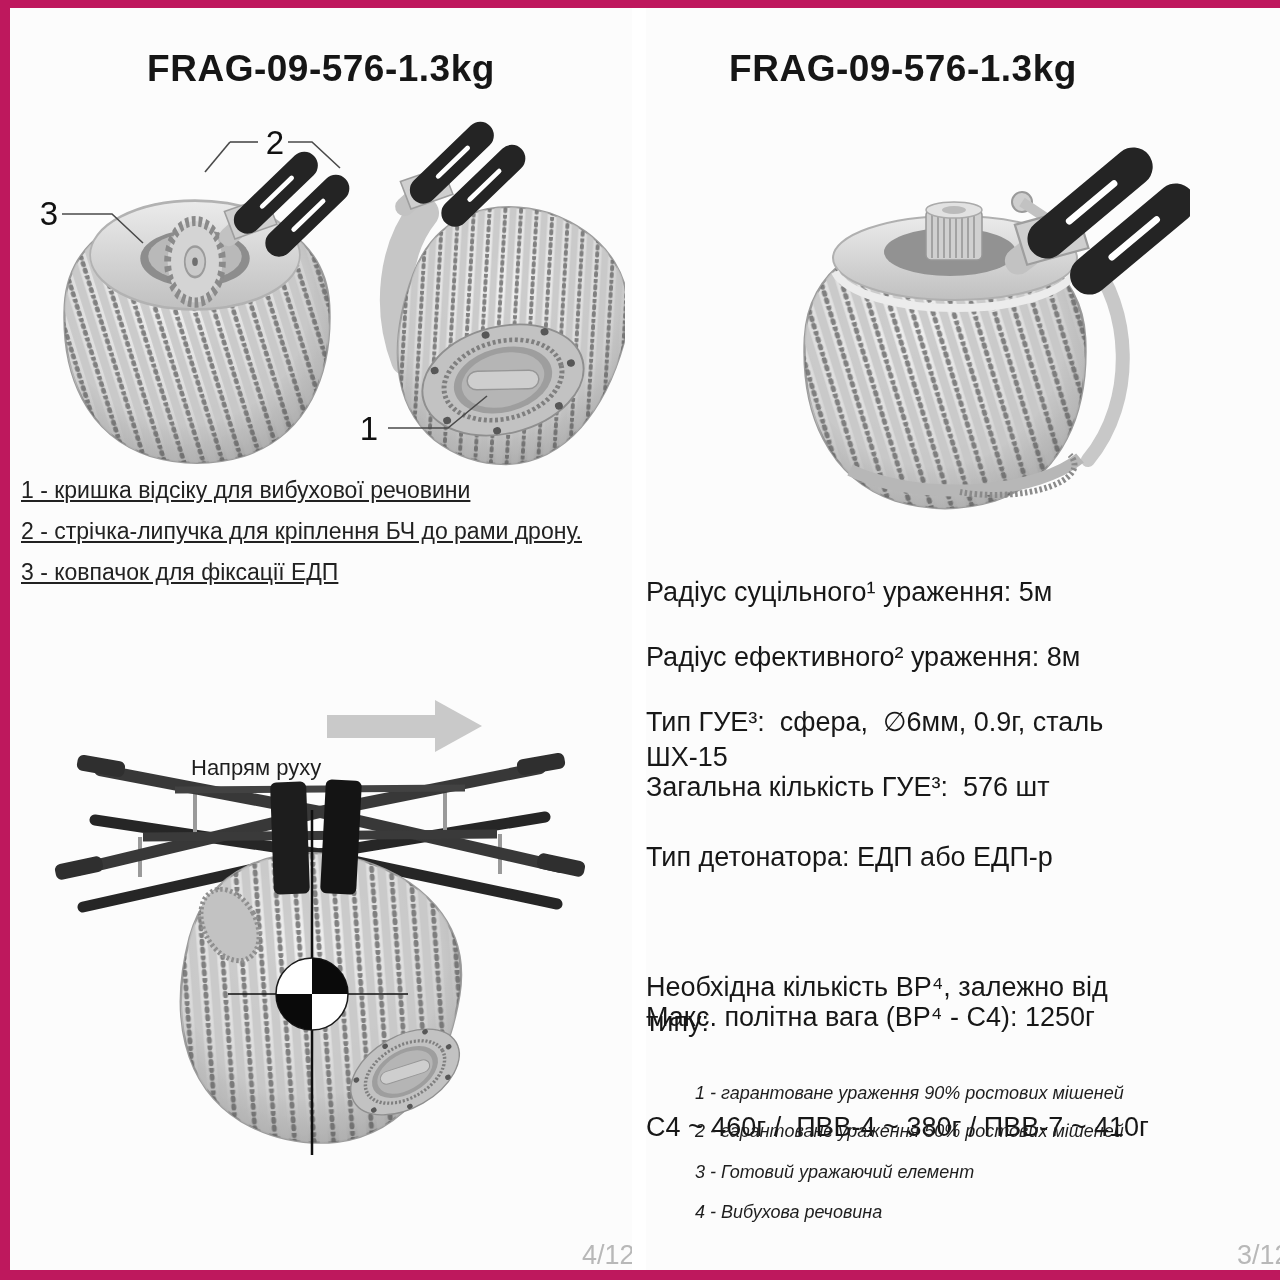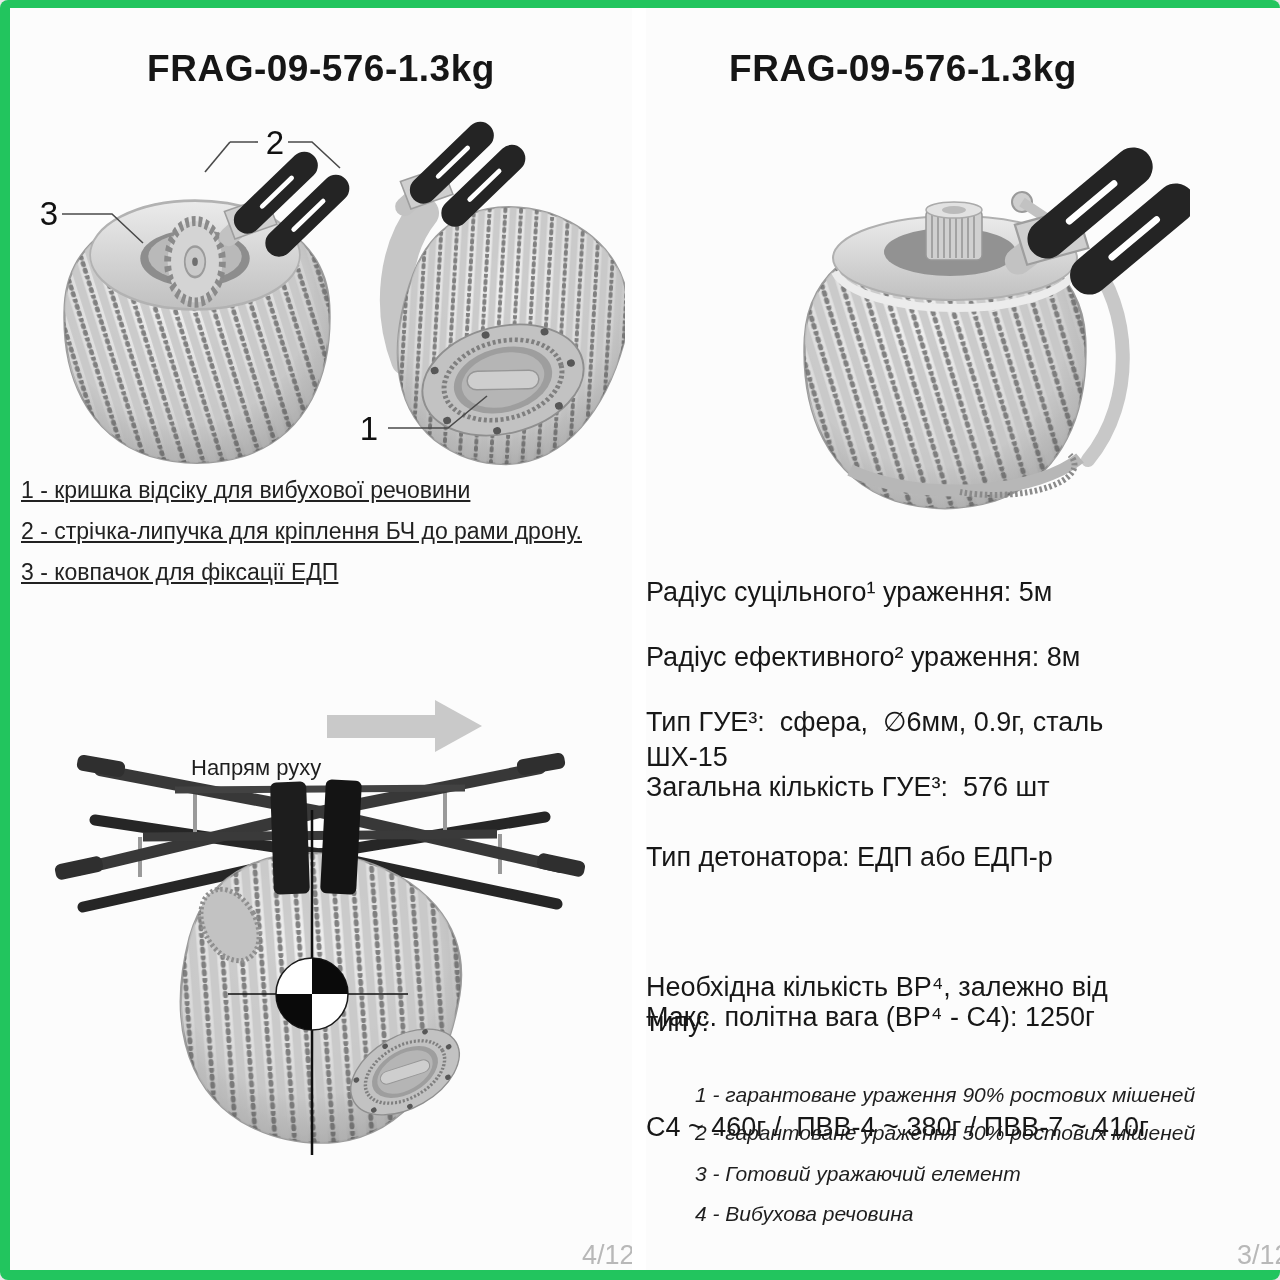--- a/index.html
+++ b/index.html
@@ -1,38 +1,38 @@
 <!DOCTYPE html>
 <html><head>
 <meta charset="utf-8">
 <style>
   html,body{margin:0;padding:0;background:#e9e9e9;}
-  .canvas{position:relative;width:1280px;height:1280px;background:#22c55e;overflow:hidden;
-          font-family:"Liberation Sans","DejaVu Sans",sans-serif;color:#1c1c1c;border-radius:8px;}
+  .canvas{position:relative;width:1280px;height:1280px;background:#be185d;overflow:hidden;
+          font-family:"Liberation Sans","DejaVu Sans",sans-serif;color:#1c1c1c;}
   .page{position:absolute;top:8px;height:1262px;background:#fcfcfc;overflow:hidden;}
   .page-left{left:10px;width:622px;}
   .page-right{left:646px;width:634px;}
   .gap-strip{position:absolute;left:632px;top:8px;width:14px;height:1262px;background:#ffffff;}
   .pg-title{position:absolute;top:40px;left:0;text-align:center;font-size:37px;font-weight:600;
             letter-spacing:.5px;color:#161616;}
   .page-left .pg-title{width:622px;}
   .page-right .pg-title{width:514px;}
   .callout{position:absolute;font-size:33px;color:#111;width:30px;text-align:center;}
   .legend-line{position:absolute;left:11px;font-size:23px;color:#212121;white-space:pre;text-decoration:underline;}
   .section-title{position:absolute;top:630px;left:0;width:622px;text-align:center;
                  font-size:35px;font-weight:600;color:#161616;}
   .dir-label{position:absolute;left:181px;top:703px;font-size:22px;color:#1e1e1e;margin-top:44px;}
   .axis-caption{position:absolute;top:1168px;left:0;width:610px;text-align:center;
                 font-size:26px;color:#1a1a1a;}
   .page-num{position:absolute;top:1232px;font-size:27px;color:#b8b8b8;white-space:nowrap;}
   .page-left .page-num{left:572px;}
   .page-right .page-num{left:591px;}
   .spec{position:absolute;left:0;width:514px;text-align:left;font-size:27px;line-height:35px;
         color:#171717;white-space:pre-wrap;}
-  .footnote{position:absolute;left:49px;font-size:21px;font-style:italic;color:#1e1e1e;white-space:pre;}
+  .footnote{position:absolute;left:49px;font-size:18px;font-style:italic;color:#1e1e1e;white-space:pre;}
   svg{position:absolute;}
 </style>
 </head>
 <body>
 
 <div class="canvas">
 
   <svg width="0" height="0">
     <defs>
       <radialGradient id="gBall" cx="0.40" cy="0.33" r="0.82">

